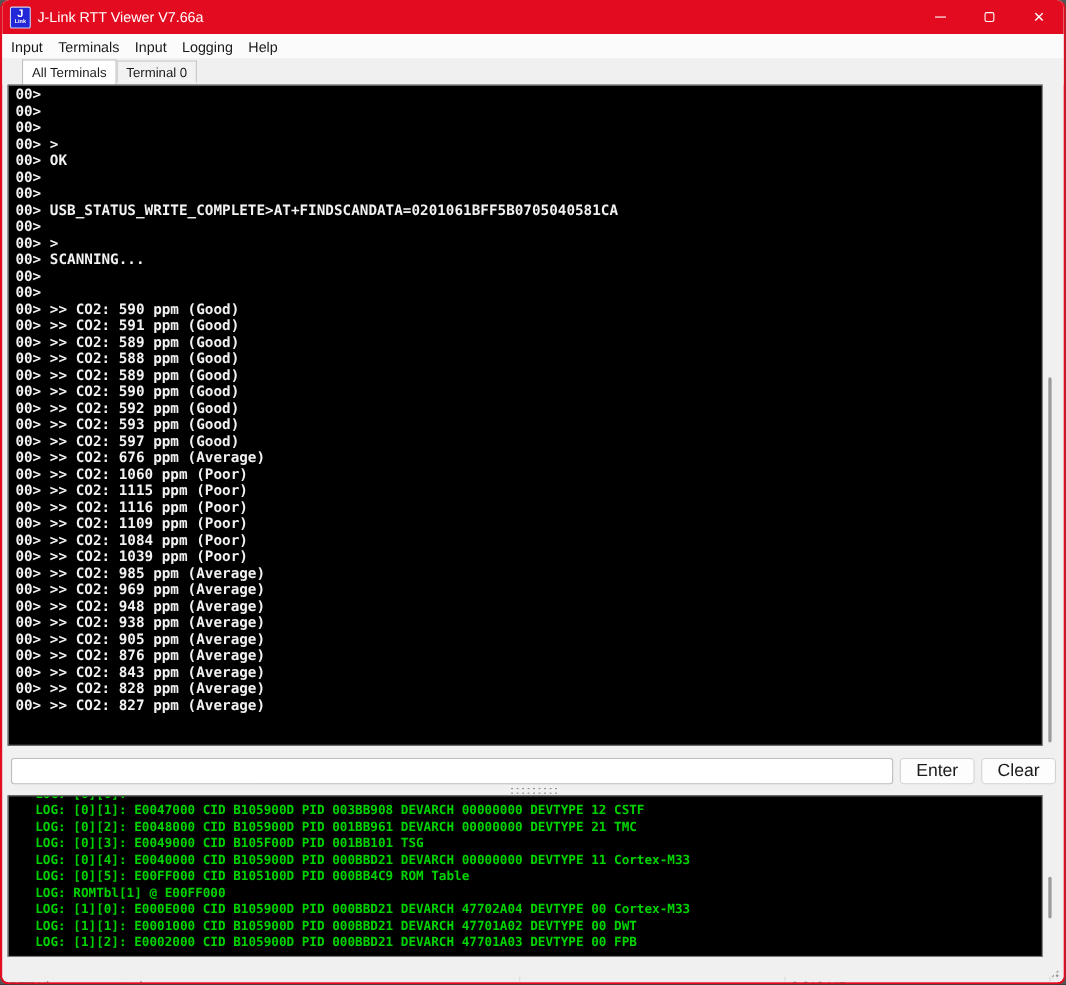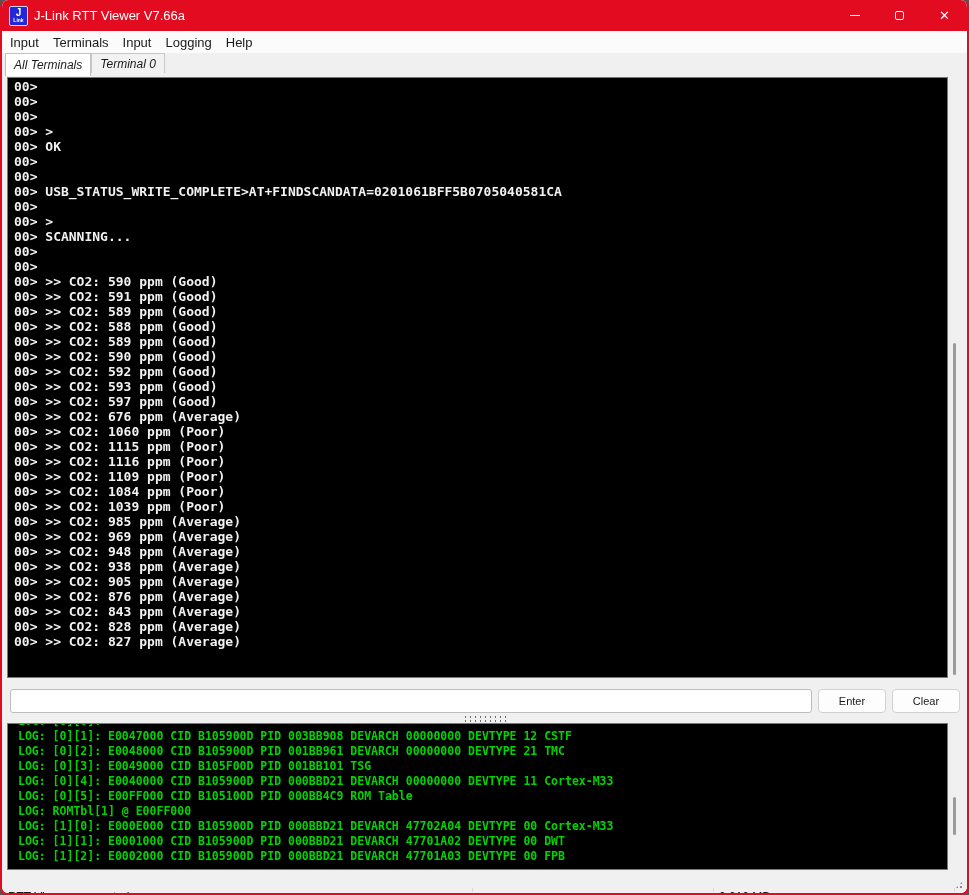--- a/index.html
+++ b/index.html
@@ -43,21 +43,21 @@
   
   .menubar {
     height: 22px; flex: none; background: #fbfbfb;
     display: flex; align-items: center; padding-left: 1px;
   }
   .menu-item { font-size: 13px; color: #1a1a1a; padding: 2px 7px; }
 
   
   .tabstrip {
     height: 24px; flex: none; background: #f0f0f0;
-    display: flex; align-items: flex-start; padding-left: 3px; font-style: italic;
+    display: flex; align-items: center; padding-left: 18px;
   }
   .tab {
     font-size: 12px; color: #1a1a1a;
     background: #f2f2f2; border: 1px solid #c8c8c8; border-bottom: none;
     height: 20px; padding: 0 8px; display: flex; align-items: center;
   }
   .tab.active { background: #ffffff; height: 23px; border-color: #c0c0c0; }
 
   
   .terminal-row { height: 601px; flex: none; margin: 0 5px; display: flex; }
@@ -76,39 +76,39 @@
   
   .input-row { flex: none; height: 24px; margin: 11px 7px 0 8px; display: flex; gap: 6px; }
   .cmd-input {
     flex: 1; height: 24px; border: 1px solid #bdbdbd; border-radius: 3px;
     background: #fff; font-size: 12px; padding: 0 6px; outline: none;
     font-family: "Liberation Sans", sans-serif;
   }
   .btn {
     width: 68px; height: 24px; background: #fdfdfd;
     border: 1px solid #d2d2d2; border-radius: 4px;
-    font-size: 11px; color: #1a1a1a; display: flex; align-items: center; justify-content: center;
+    font-size: 16px; color: #1a1a1a; display: flex; align-items: center; justify-content: center;
   }
 
   
   .splitter { flex: none; height: 10px; display: flex; align-items: center; justify-content: center; }
   .splitter-handle {
     width: 44px; height: 7px;
     background-image: radial-gradient(#6e6e6e 0.9px, transparent 1px);
     background-size: 5px 4px;
   }
 
   
   .log-row { height: 147px; flex: none; margin: 0 5px; display: flex; }
   .log-panel {
     flex: 1; background: #000; border: 1px solid #787878; overflow: hidden;
     font-family: "DejaVu Sans Mono", monospace;
     font-size: 11.5px; font-weight: bold; line-height: 15px; color: #00d400;
   }
-  .log-content { margin-top: -10px; padding-left: 10px; }
+  .log-content { margin-top: -10px; padding-left: 24px; }
   .log-line { white-space: pre; height: 15px; }
 
   
   .statusbar { flex: 1; margin-top: 17px; position: relative; background: #f0f0f0; font-size: 12px; color: #1a1a1a; }
   .status-text { position: absolute; left: 6px; top: 3px; }
   .status-size { position: absolute; left: 717px; top: 3px; }
   .status-div { position: absolute; top: 1px; bottom: 1px; width: 1px; background: #d9d9d9; }
   .div1 { left: 470px; } .div2 { left: 711px; } .div3 { left: 952px; }
   .resize-grip {
     position: absolute; right: 3px; bottom: 3px; width: 10px; height: 10px;

